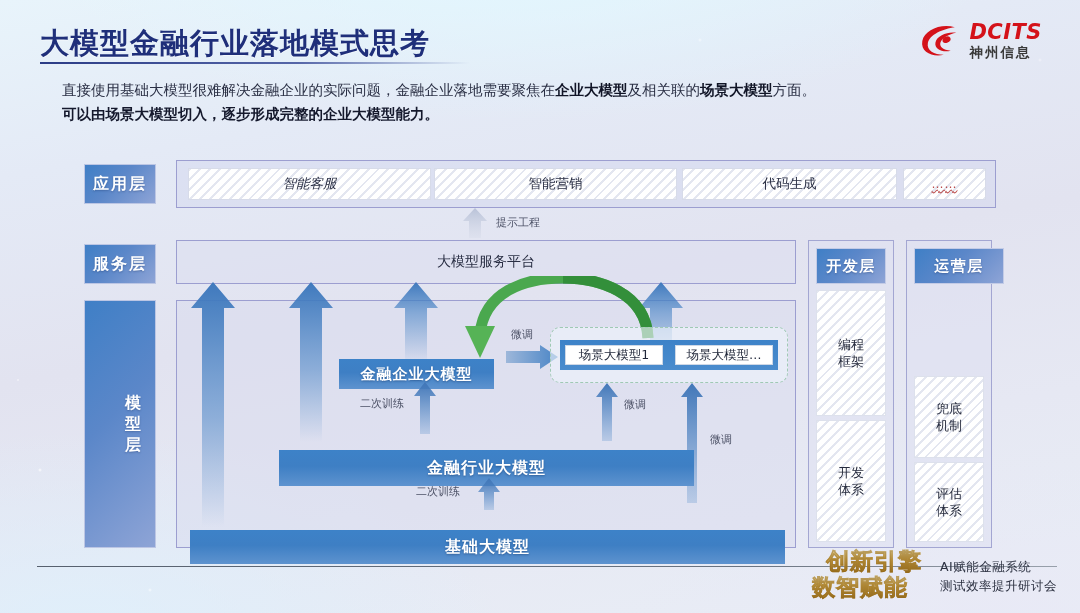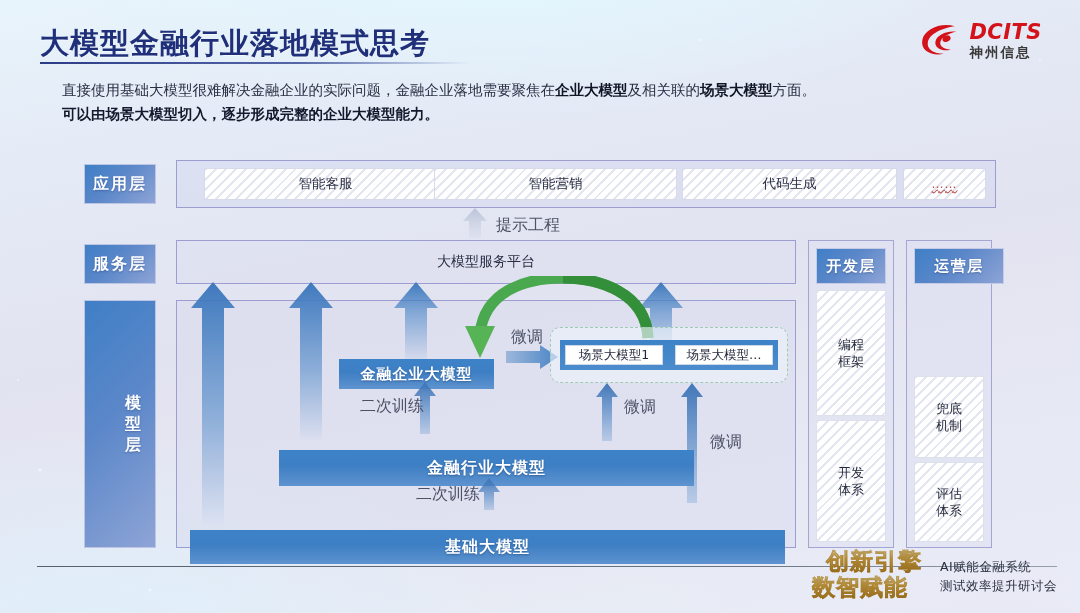--- a/index.html
+++ b/index.html
@@ -37,21 +37,21 @@
     background:linear-gradient(90deg,#2b3c86 0%,#5566a8 60%,rgba(120,130,190,0) 100%);}
   .subtitle{
     position:absolute;left:62px;top:78px;width:940px;
     font-size:14.5px;line-height:24px;color:#2a2f44;
     font-family:"DejaVu Sans","Liberation Sans",sans-serif;
   }
   .subtitle b{font-weight:bold;color:#111527;}
   .sub-line2{font-weight:bold;color:#14182c;}
 
   
-  .logo{position:absolute;right:38px;top:22px;display:flex;gap:7px;}
+  .logo{position:absolute;right:38px;top:22px;display:flex;align-items:center;gap:7px;}
   .logo-mark{width:42px;height:36px;}
   .logo-txt{line-height:1;}
   .logo-en{font-size:21px;font-weight:bold;font-style:italic;color:#d4121a;letter-spacing:.5px;
     font-family:"DejaVu Sans","Liberation Sans",sans-serif;}
   .logo-cn{font-size:13.5px;font-weight:bold;color:#3a3a3a;letter-spacing:2px;margin-top:3px;
     font-family:"DejaVu Sans","Liberation Sans",sans-serif;}
 
   
   .diagram{position:absolute;left:0;top:0;width:1080px;height:613px;}
 
@@ -100,21 +100,21 @@
     position:absolute;background:linear-gradient(180deg,#3d82c8,#4b8ccd);
     display:flex;align-items:center;gap:12px;padding:5px;
   }
   .scene-chip{
     flex:1;height:100%;background:#fff;border:1px solid #cfd8e6;
     display:flex;align-items:center;justify-content:center;
     font-size:12.5px;color:#1f2638;font-family:"DejaVu Sans","Liberation Sans",sans-serif;
   }
 
   .lbl{
-    position:absolute;font-size:16px;color:#4c5166;white-space:nowrap;
+    position:absolute;font-size:11px;color:#4c5166;white-space:nowrap;
     font-family:"DejaVu Sans","Liberation Sans",sans-serif;
   }
 
   .side-col{position:absolute;border:1px solid #a3a6d2;background:rgba(222,224,242,.5);}
   .side-head{
     position:absolute;display:flex;align-items:center;justify-content:center;
     color:#fff;font-weight:bold;font-size:15px;letter-spacing:1.5px;
     font-family:"DejaVu Sans","Liberation Sans",sans-serif;
     background:linear-gradient(135deg,#3f7fc6 0%,#5b87c9 45%,#8ea4d6 100%);
     border:1px solid #c3cbe6;text-shadow:0 1px 2px rgba(20,40,90,.35);
@@ -169,21 +169,21 @@
 </div>
 
 <div class="diagram">
 
   <div class="layer-tag" style="left:84px;top:164px;width:72px;height:40px;">应用层</div>
   <div class="layer-tag" style="left:84px;top:244px;width:72px;height:40px;">服务层</div>
   <div class="layer-tag" style="left:84px;top:300px;width:72px;height:248px;padding-left:40px;">模型层</div>
 
   <div class="panel" style="left:176px;top:160px;width:820px;height:48px;"></div>
 
-  <div class="app-card hatch" style="left:204px;width:243px;">
+  <div class="app-card hatch" style="left:188px;width:243px;font-style:italic;">
     <span>智能客服</span>
   </div>
   <div class="app-card hatch" style="left:434px;width:243px;">
     <span>智能营销</span>
   </div>
   <div class="app-card hatch" style="left:682px;width:215px;">
     <span>代码生成</span>
   </div>
   <div class="app-card hatch" style="left:903px;width:83px;">
     <span style="color:#b94a4a;font-size:12px;letter-spacing:1px;text-decoration:underline;text-decoration-style:wavy;text-decoration-color:#c05a5a;">……</span>

